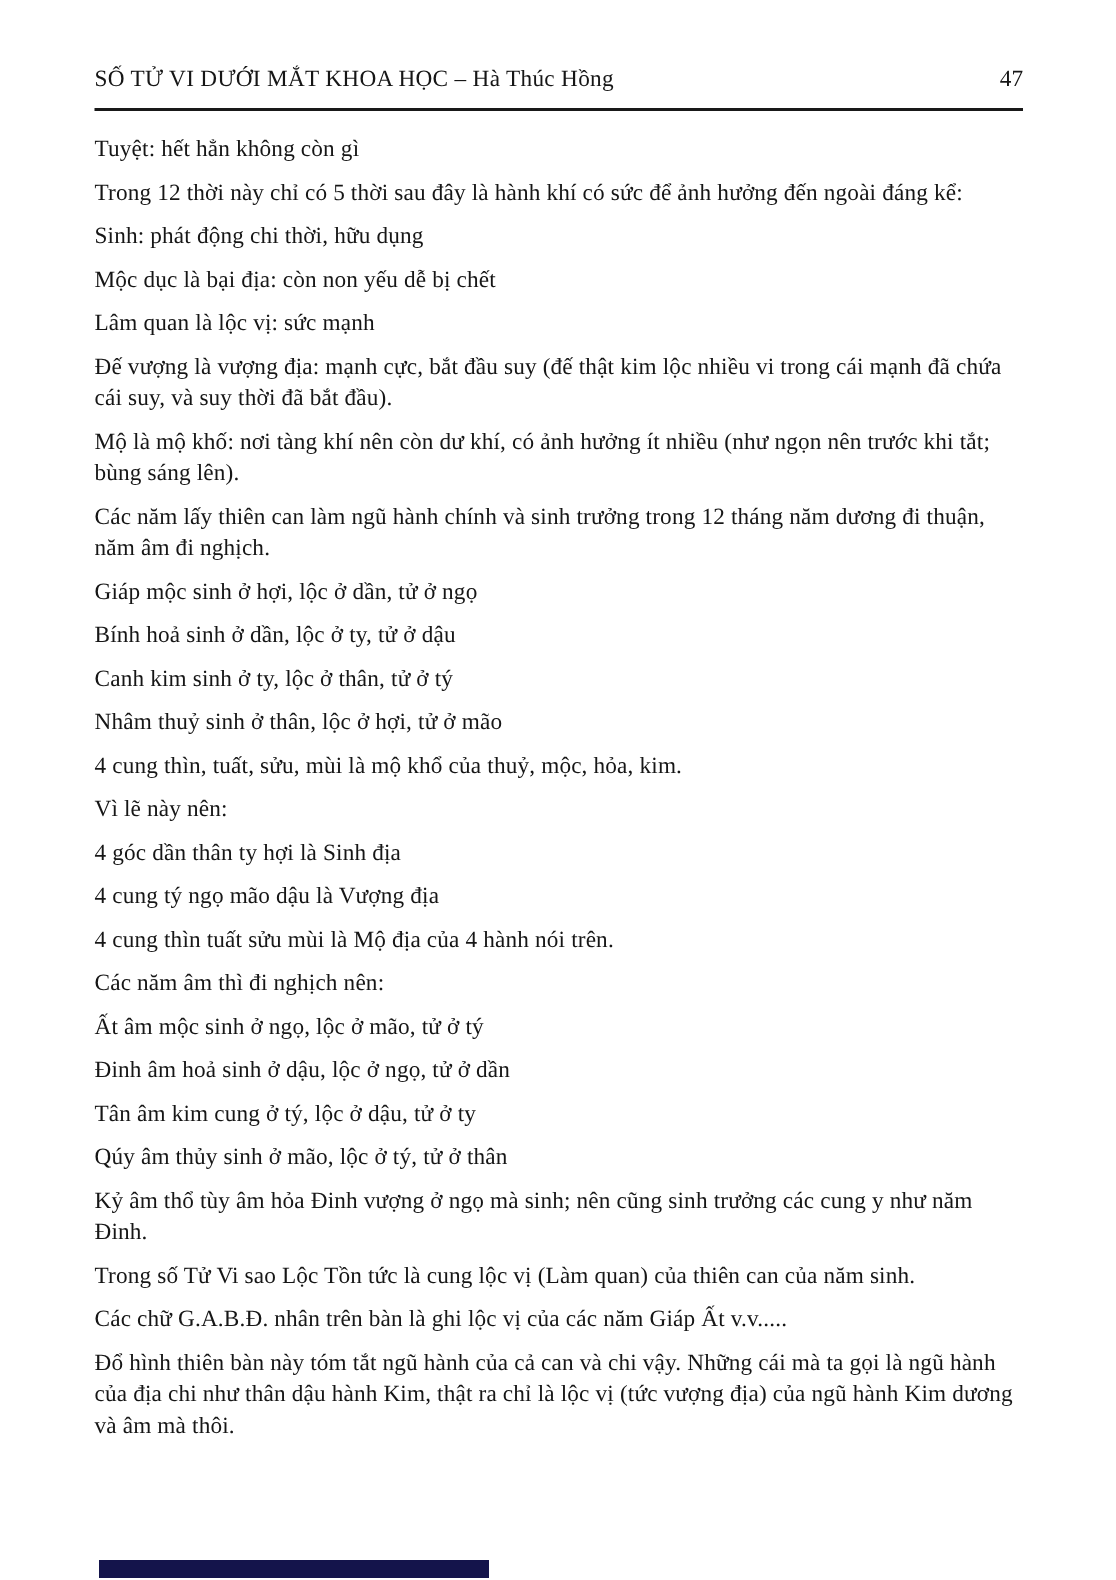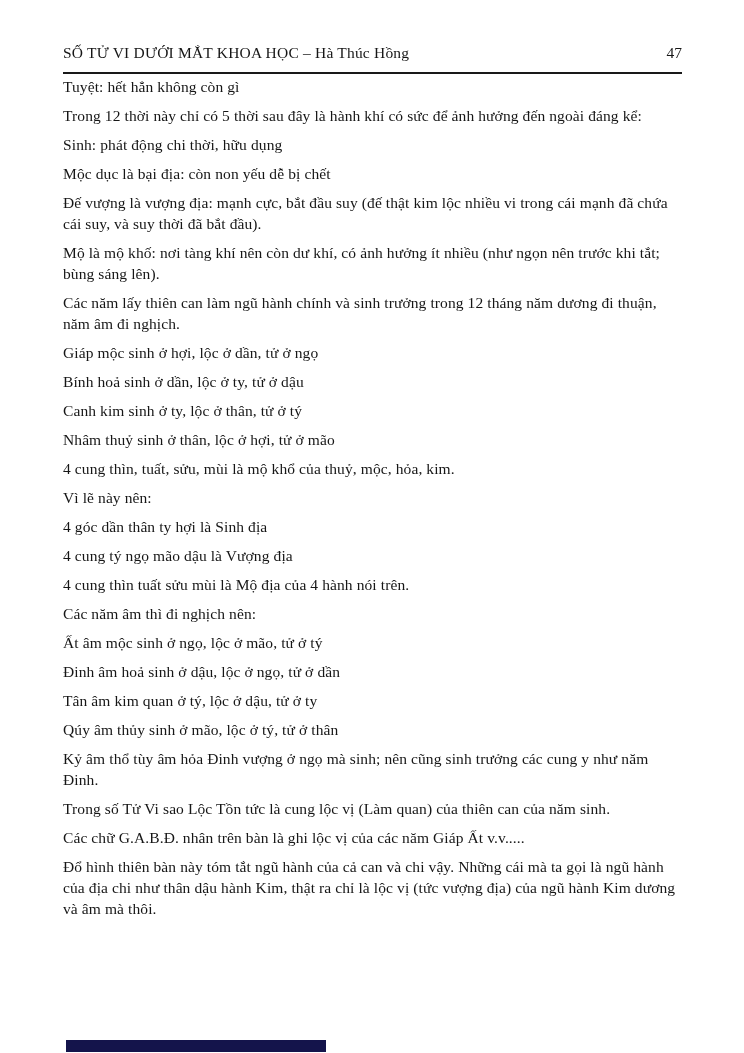--- a/index.html
+++ b/index.html
@@ -20,21 +20,21 @@
   }
   .page-header {
     display: flex;
     justify-content: space-between;
     align-items: baseline;
     font-size: 15.5px;
     padding-bottom: 10px;
     border-bottom: 2px solid #191919;
   }
   .page-header .title { letter-spacing: 0.2px; }
-  .page-body { padding-top: 2px; }
+  .page-body { padding-top: 15px; }
   .page-body p {
     margin: 0 0 8px 0;
     font-size: 15.5px;
     line-height: 21px;
     letter-spacing: 0.1px;
   }
   .page-body p .lead { }
   .scan-bar {
     position: absolute;
     left: 66px;
@@ -54,20 +54,21 @@
     </div>
     <div class="page-body">
   <p><span class="body-text">Tuyệt: hết hẳn không còn gì</span></p>
 
   <p><span class="body-text">Trong 12 thời này chỉ có 5 thời sau đây là hành khí có sức để ảnh hưởng đến ngoài đáng kể:</span></p>
 
   <p><span class="body-text">Sinh: phát động chi thời, hữu dụng</span></p>
 
   <p><span class="body-text">Mộc dục là bại địa: còn non yếu dễ bị chết</span></p>
 
+  <p><span class="body-text">Lâm quan là lộc vị: sức mạnh</span></p>
 
   <p><span class="body-text">Đế vượng là vượng địa: mạnh cực, bắt đầu suy (đế thật kim lộc nhiều vi trong cái mạnh đã chứa cái suy, và suy thời đã bắt đầu).</span></p>
 
   <p><span class="body-text">Mộ là mộ khố: nơi tàng khí nên còn dư khí, có ảnh hưởng ít nhiều (như ngọn nên trước khi tắt; bùng sáng lên).</span></p>
 
   <p><span class="lead">Các năm</span><span class="body-text"> lấy thiên can làm ngũ hành chính và sinh trưởng trong 12 tháng năm dương đi thuận, năm âm đi nghịch.</span></p>
 
   <p><span class="body-text">Giáp mộc sinh ở hợi, lộc ở dần, tử ở ngọ</span></p>
 
   <p><span class="body-text">Bính hoả sinh ở dần, lộc ở ty, tử ở dậu</span></p>
@@ -85,21 +86,21 @@
   <p><span class="body-text">4 cung tý ngọ mão dậu là Vượng địa</span></p>
 
   <p><span class="body-text">4 cung thìn tuất sửu mùi là Mộ địa của 4 hành nói trên.</span></p>
 
   <p><span class="body-text">Các năm âm thì đi nghịch nên:</span></p>
 
   <p><span class="body-text">Ất âm mộc sinh ở ngọ, lộc ở mão, tử ở tý</span></p>
 
   <p><span class="body-text">Đinh âm hoả sinh ở dậu, lộc ở ngọ, tử ở dần</span></p>
 
-  <p><span class="body-text">Tân âm kim quan ở tý, lộc ở dậu, tử ở ty</span></p>
+  <p><span class="body-text">Tân âm kim cung ở tý, lộc ở dậu, tử ở ty</span></p>
 
   <p><span class="body-text">Qúy âm thủy sinh ở mão, lộc ở tý, tử ở thân</span></p>
 
 
   <p><span class="body-text">Kỷ âm thổ tùy âm hỏa Đinh vượng ở ngọ mà sinh; nên cũng sinh trưởng các cung y như năm Đinh.</span></p>
 
   <p><span class="body-text">Trong số Tử Vi sao Lộc Tồn tức là cung lộc vị (Làm quan) của thiên can của năm sinh.</span></p>
 
   <p><span class="body-text">Các chữ G.A.B.Đ. nhân trên bàn là ghi lộc vị của các năm Giáp Ất v.v.....</span></p>
 

